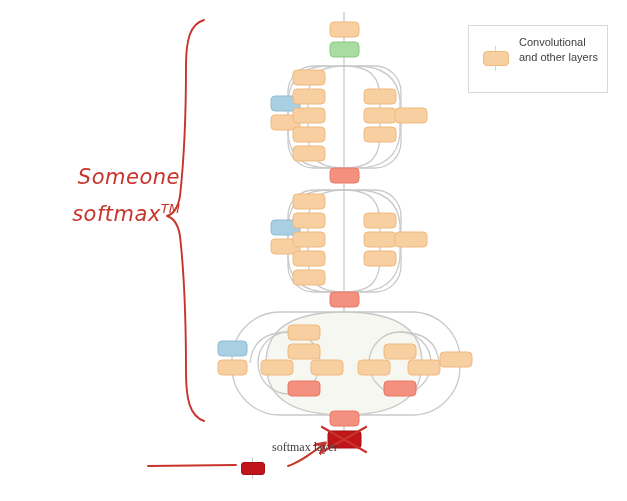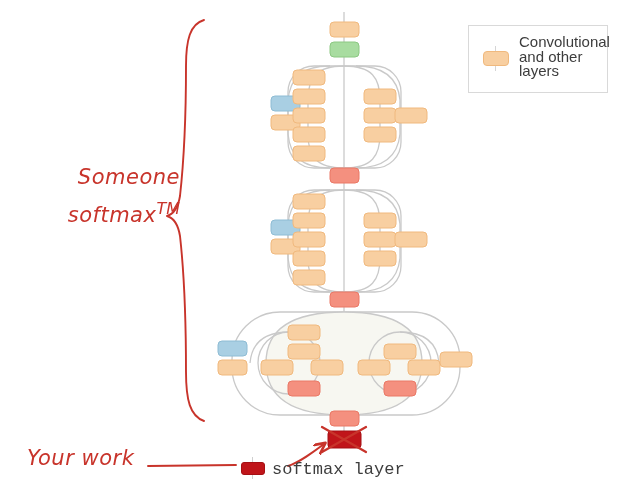--- a/index.html
+++ b/index.html
@@ -54,21 +54,21 @@
     top: 20px;
     width: 1px;
     height: 25px;
     background: #d5d5d5;
   }
   .legend-text {
     position: absolute;
     left: 50px;
     top: 9px;
     width: 86px;
-    font-size: 15px;
+    font-size: 11px;
     line-height: 14.5px;
     color: #3d3d3d;
     font-family: "Liberation Sans", sans-serif;
   }
   .hand {
     position: absolute;
     color: #c8342b;
     font-family: "DejaVu Sans", sans-serif;
     font-style: italic;
     font-weight: 400;
@@ -80,21 +80,21 @@
     top: 162px;
     font-size: 21px;
     line-height: 31px;
     text-align: right;
     width: 140px;
   }
   #someone-else-text .l1 { display:block; }
   #someone-else-text .l2 { display:block; }
   #someone-else-text .l3 { display:block; }
   .tm {
-    font-size: 16px;
+    font-size: 13px;
     vertical-align: super;
     letter-spacing: 0;
   }
   #your-work-text {
     left: 27px;
     top: 446px;
     font-size: 21px;
   }
   .softmax-legend-swatch {
     position: absolute;
@@ -111,24 +111,24 @@
     position: absolute;
     left: 252px;
     top: 457px;
     width: 1px;
     height: 22px;
     background: #cfcfcf;
   }
   .softmax-legend-text {
     position: absolute;
     left: 272px;
-    top: 460px;
-    font-size: 17px;
+    top: 440px;
+    font-size: 12px;
     color: #3d3d3d;
-    font-family: Liberation Mono, monospace;
+    font-family: Liberation Serif, serif;
     white-space: nowrap;
   }
 </style>
 </head>
 <body>
 
 <div id="stage">
 
   <svg id="diagram" viewBox="0 0 627 501">
     <defs>
@@ -250,19 +250,18 @@
     <div class="legend-swatch-stem"></div>
     <div class="legend-swatch"></div>
     <div class="legend-text">Convolutional and other layers</div>
   </div>
 
   <div class="hand" id="someone-else-text">
     <span class="l1">Someone</span>
     <span class="l3"><span>softmax</span><span class="tm">TM</span></span>
   </div>
 
-  <div class="hand" id="your-work-text">Your work</div>
 
   <div class="softmax-legend-stem"></div>
   <div class="softmax-legend-swatch"></div>
   <div class="softmax-legend-text">softmax layer</div>
 
 </div>
 
 </body></html>

